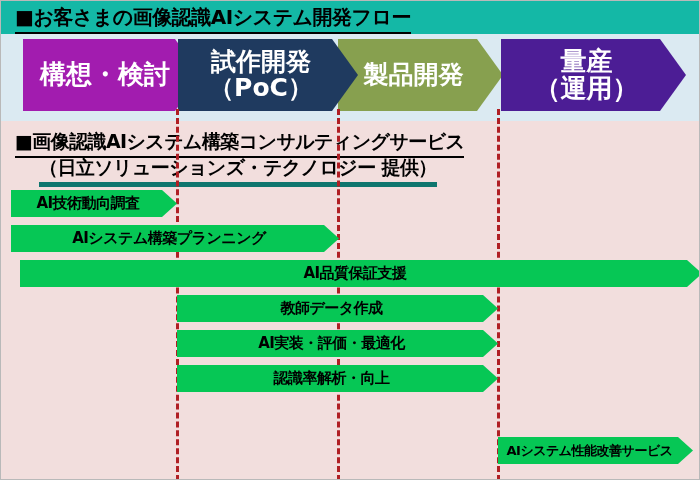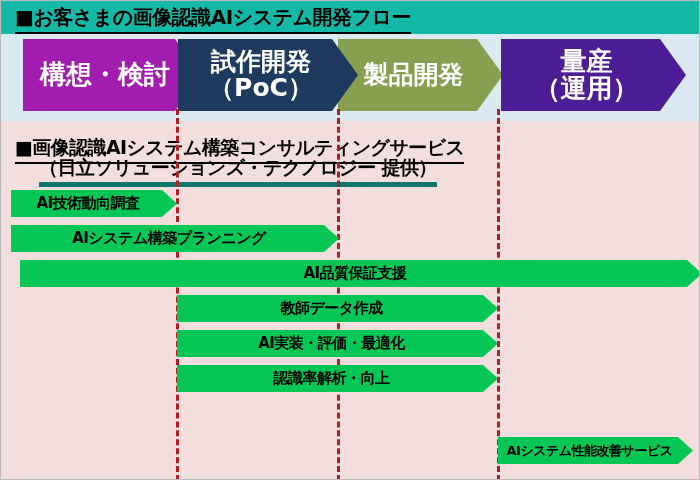--- a/index.html
+++ b/index.html
@@ -32,21 +32,21 @@
   .hdr1 .txt{
     position:absolute;left:14px;top:3px;
     font-size:20px;font-weight:bold;color:#000;
     letter-spacing:-0.5px;white-space:nowrap;
     border-bottom:2px solid #000;padding-bottom:1px;
   }
   .hdr2{
     position:absolute;left:0;top:126px;width:700px;height:56px;
   }
   .hdr2 .line1{
-    position:absolute;left:14px;top:8px;
+    position:absolute;left:14px;top:2px;
     font-size:19px;font-weight:bold;color:#000;
     letter-spacing:-0.6px;white-space:nowrap;
     border-bottom:2px solid #000;padding-bottom:1px;
   }
   .hdr2 .line2{
     position:absolute;left:38px;top:28px;
     font-size:19px;font-weight:bold;color:#000;
     letter-spacing:-0.6px;white-space:nowrap;
     border-bottom:5px solid #0f766e;padding-bottom:1px;
   }

